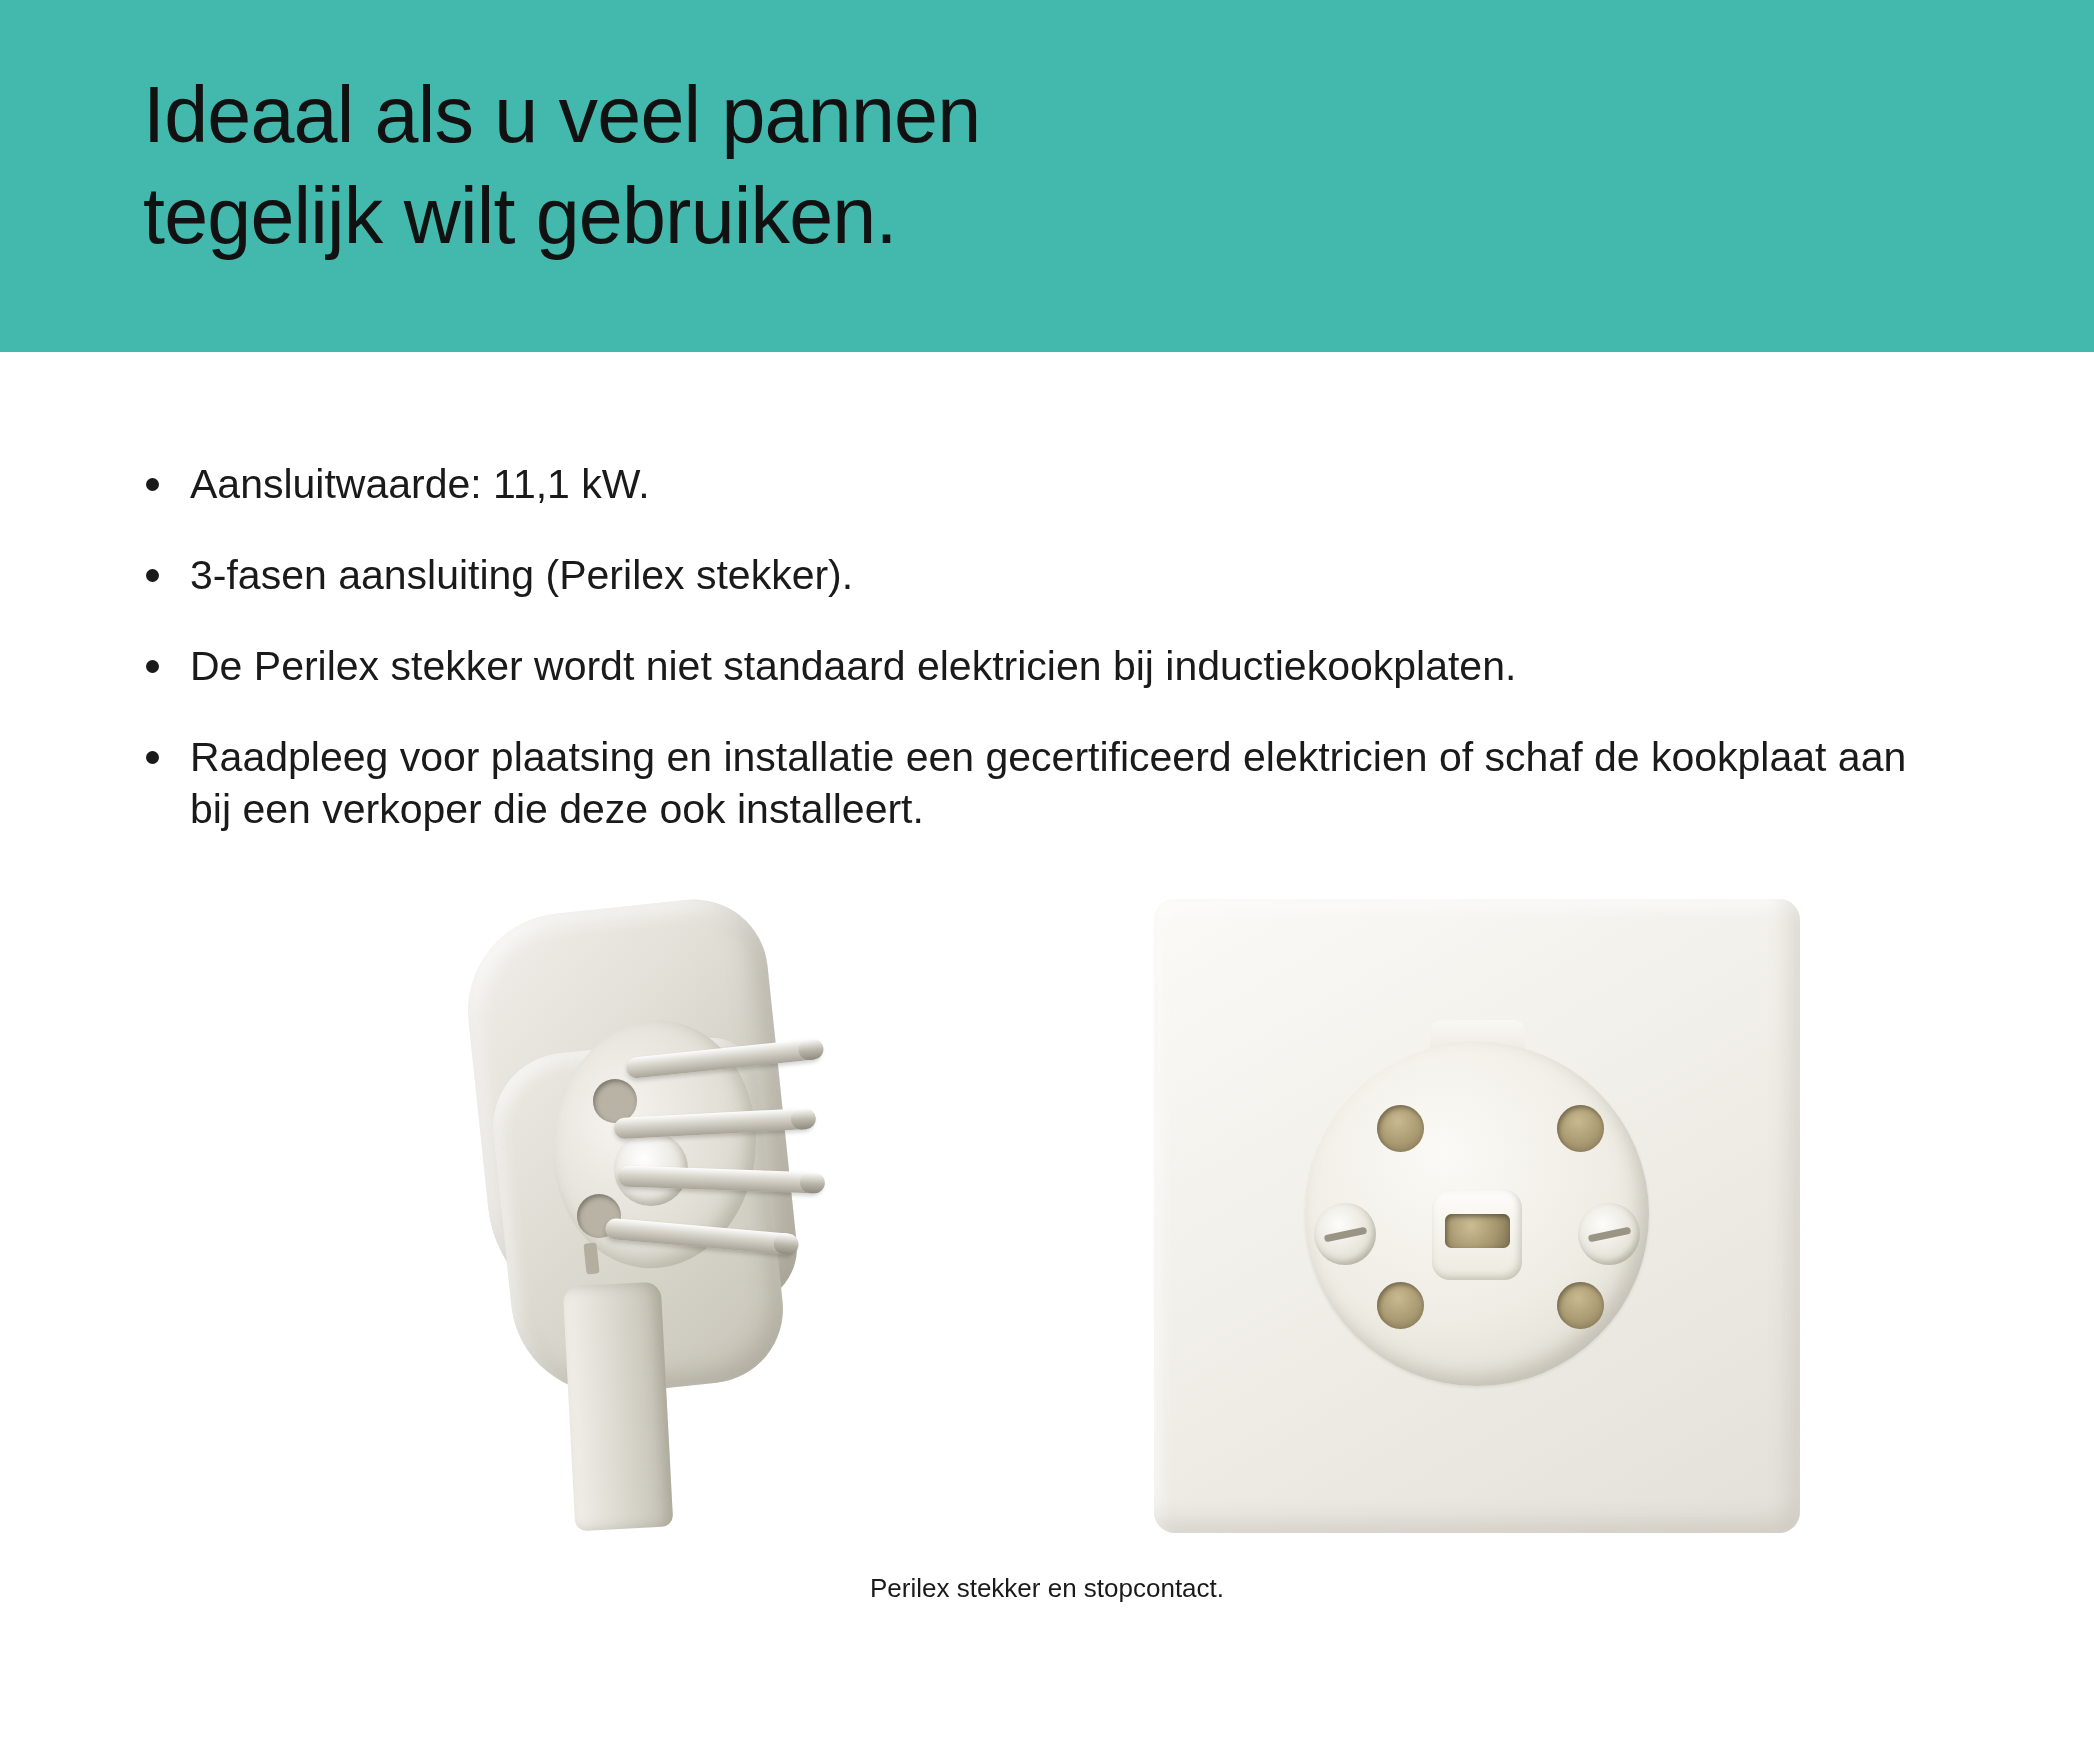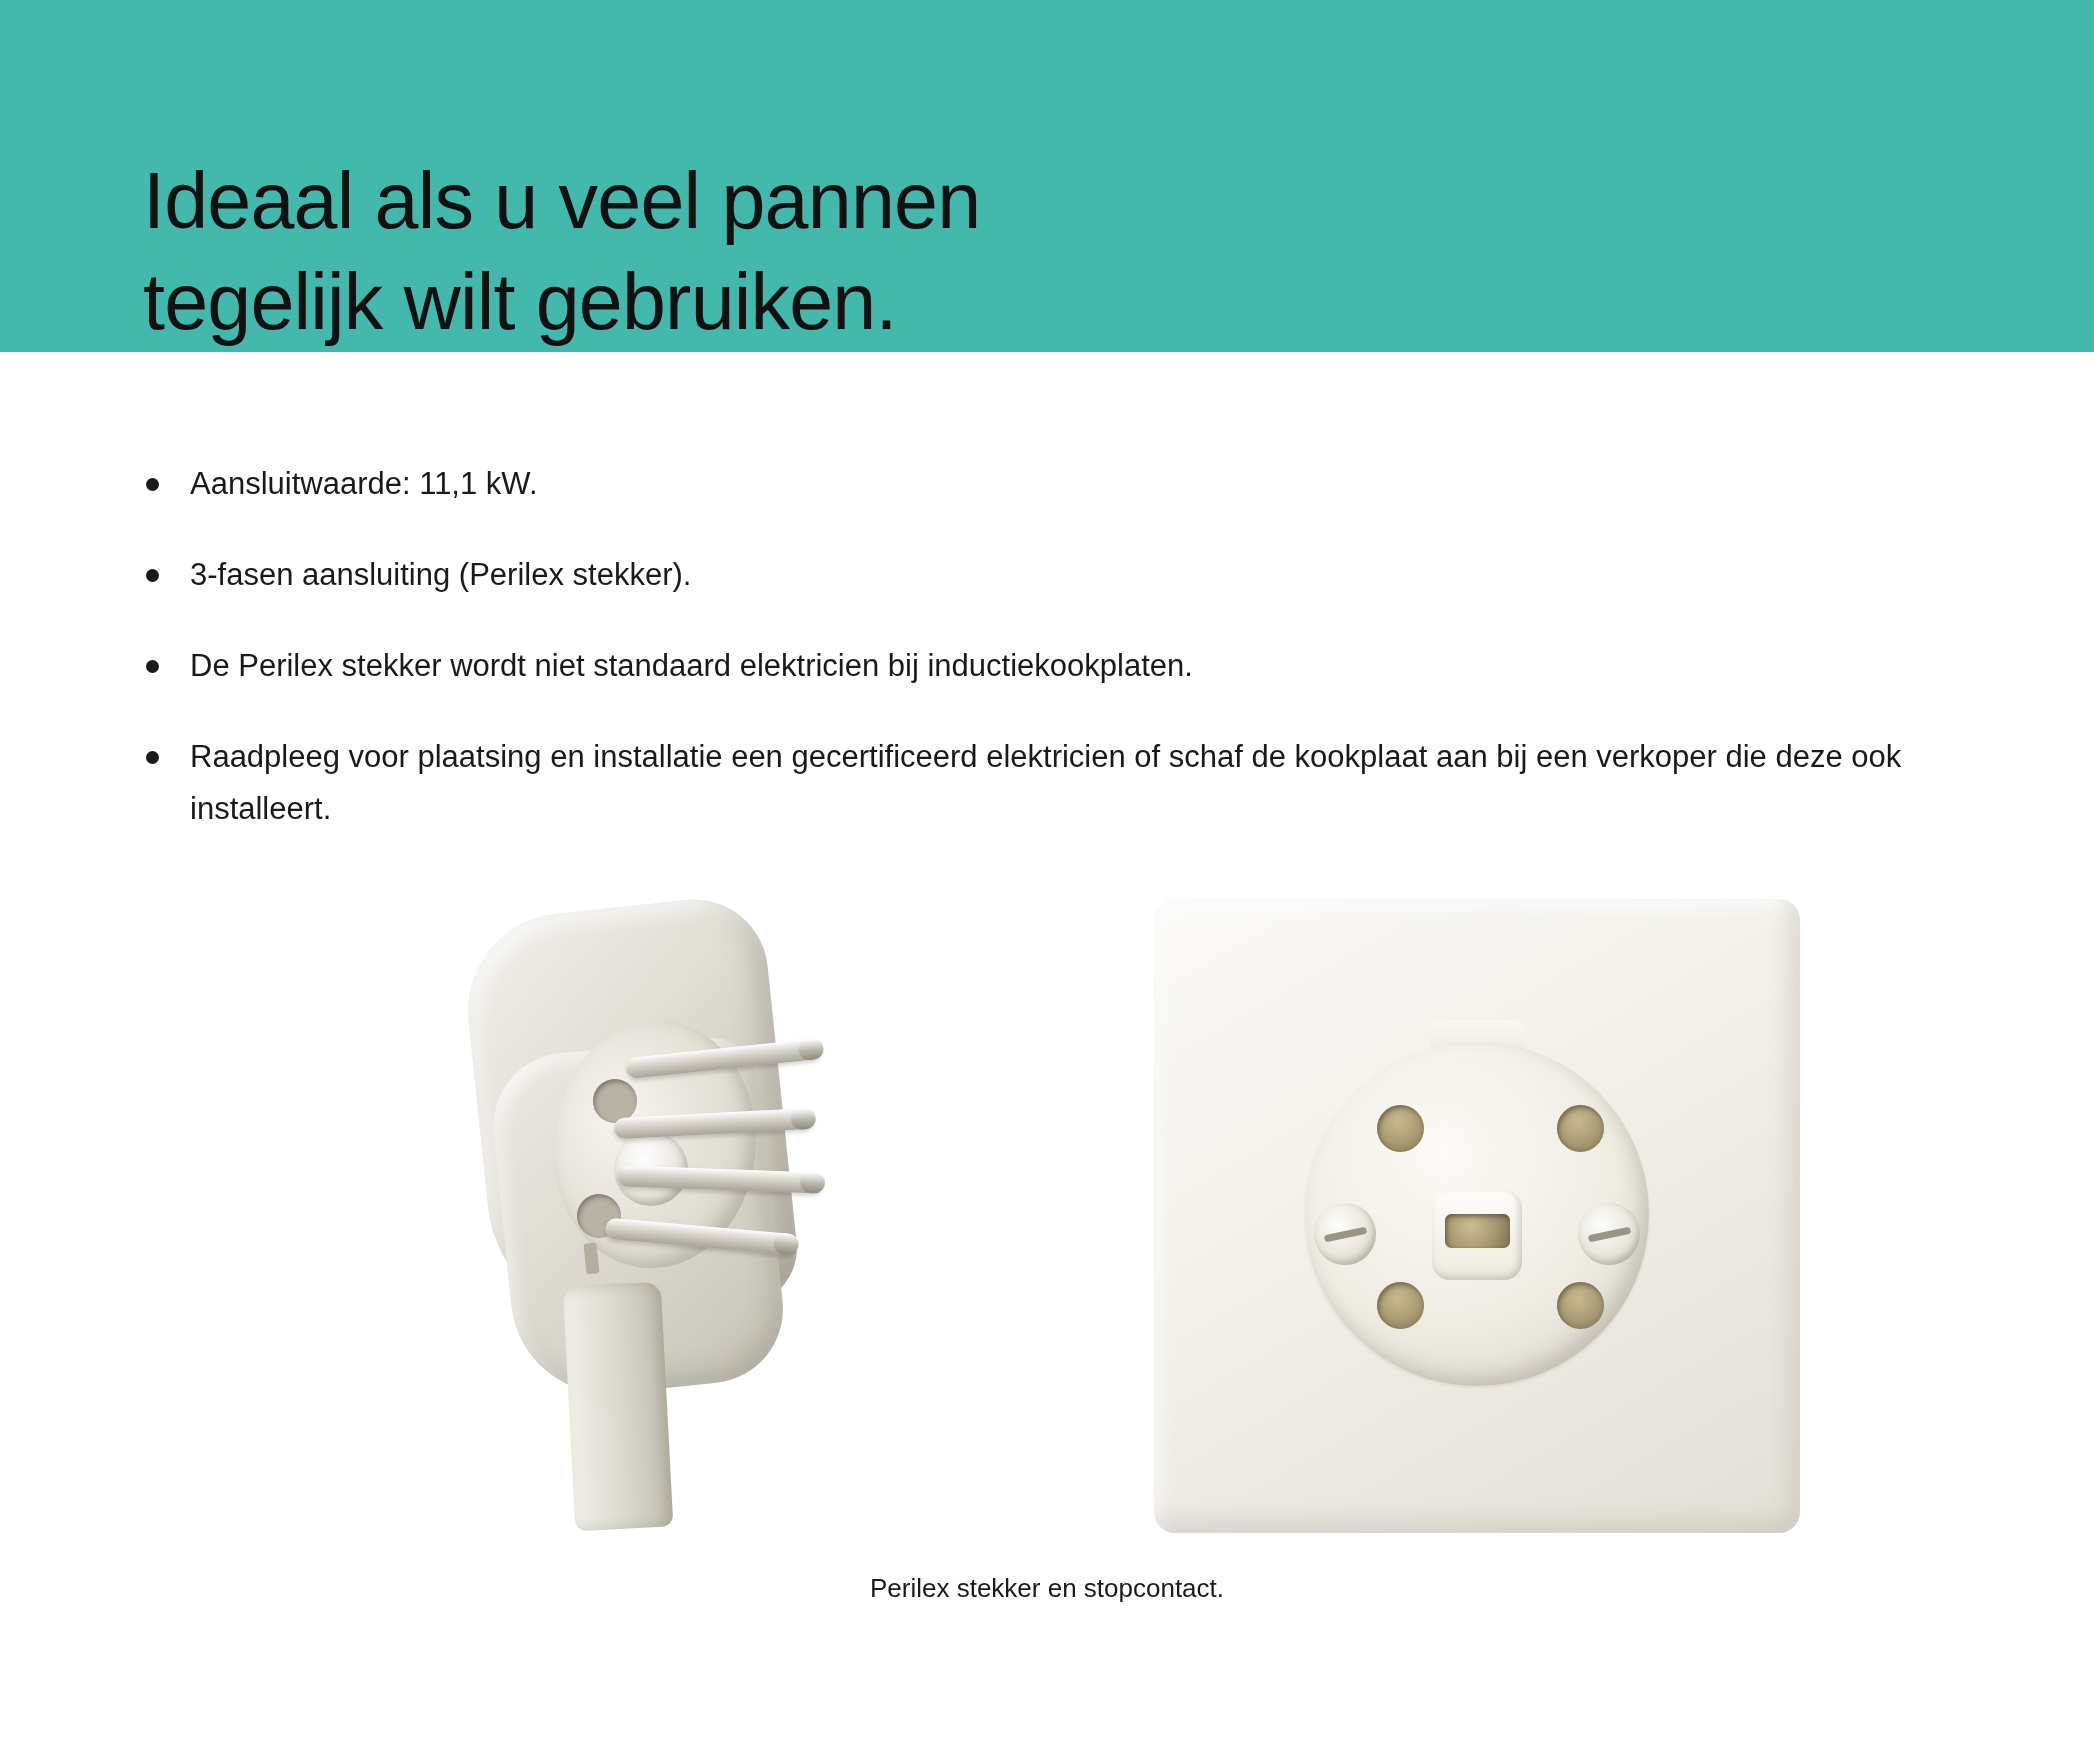--- a/index.html
+++ b/index.html
@@ -23,21 +23,21 @@
 
   
   .header-banner {
     background: #43b8ac;
     width: 100%;
     height: 352px;
     box-sizing: border-box;
     padding: 0 0 0 143px;
     display: flex;
     flex-direction: column;
-    justify-content: flex-end;
+    justify-content: center;
   }
   .header-title {
     font-size: 79px;
     line-height: 101px;
     font-weight: 400;
     color: #111111;
     letter-spacing: -0.8px;
     margin: 0;
     padding-top: 0;
     max-width: 1555px;
@@ -56,21 +56,21 @@
   }
 
   .bullet-list {
     margin: 0;
     padding: 0;
     list-style: none;
     padding-top: 106px;
   }
   .bullet-item {
     position: relative;
-    font-size: 31px;
+    font-size: 41px;
     line-height: 52px;
     color: #1a1a1a;
     padding-left: 47px;
     margin-bottom: 39px;
     max-width: 1825px;
   }
   .bullet-item:last-child {
     margin-bottom: 16px;
   }
   .bullet-dot {

